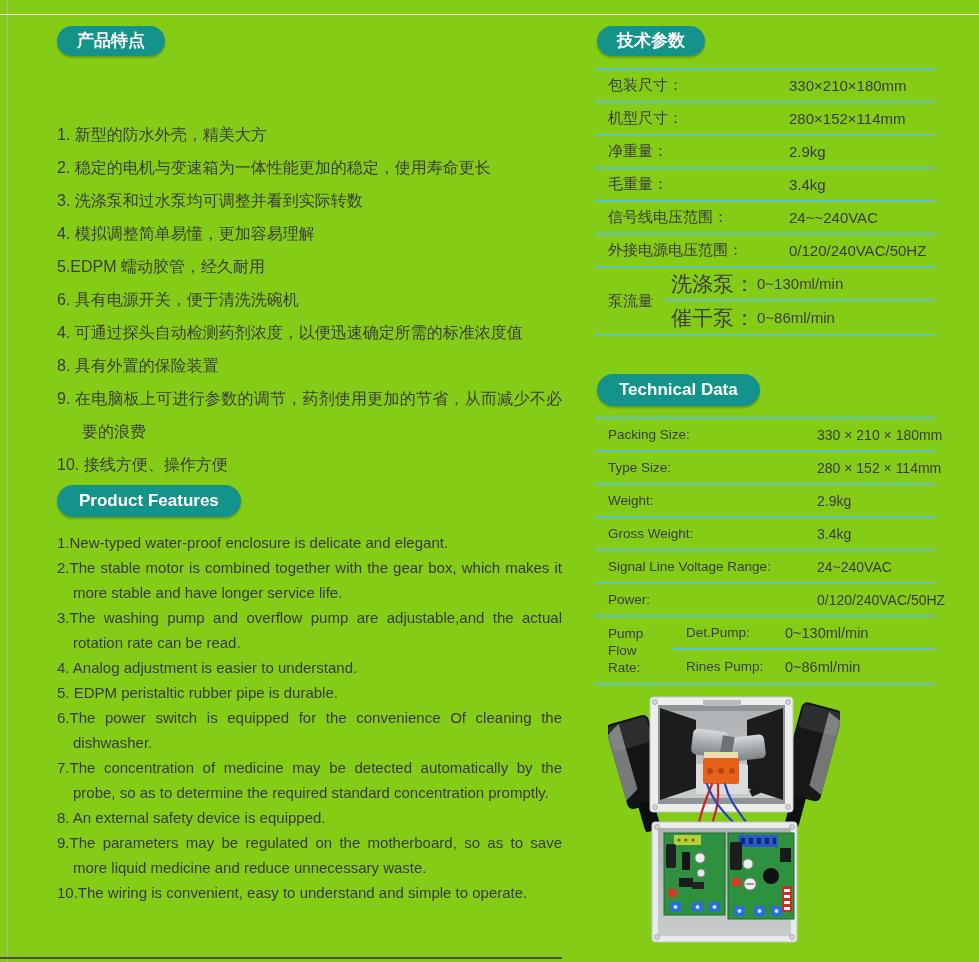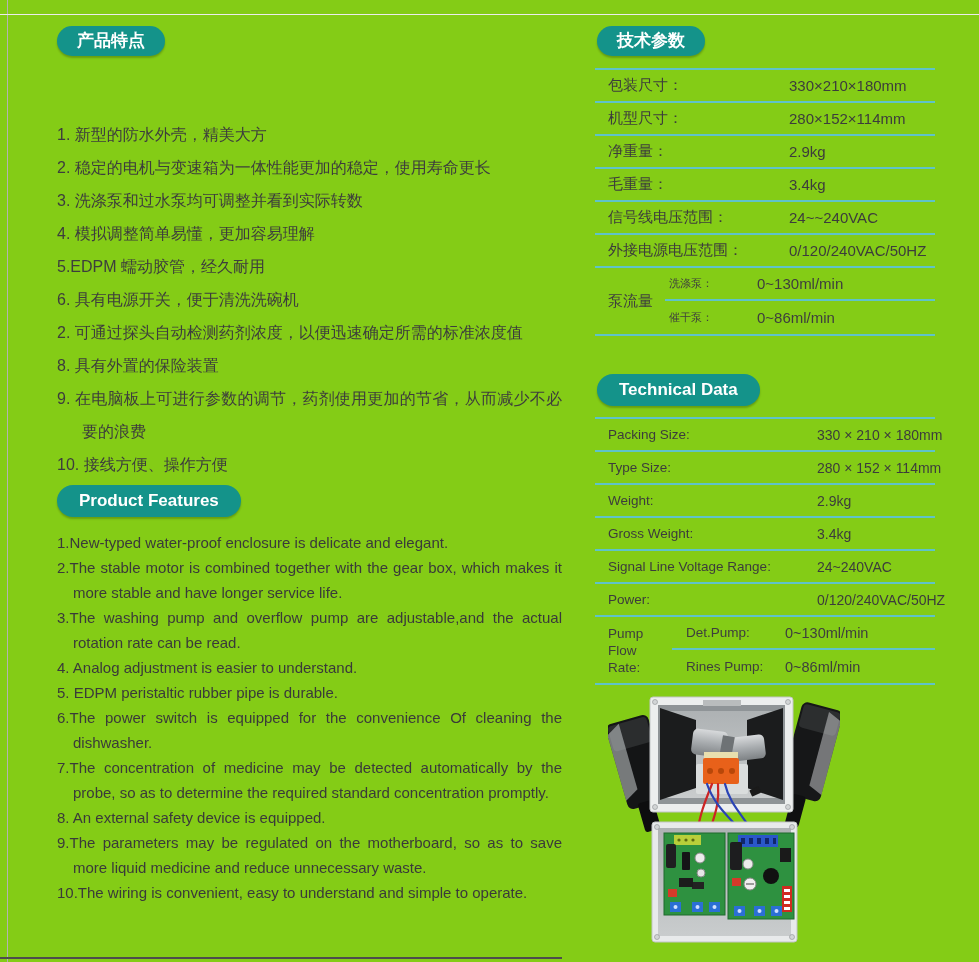--- a/index.html
+++ b/index.html
@@ -44,21 +44,21 @@
   .tbl-en .td-label { flex:0 0 190px; font-size:13.5px; }
   .tbl-en .td-value { font-size:14px; }
 
   .pump-row  { display:flex; border-bottom:2px solid #5fc3c9; }
   .pump-lbl  { display:flex; flex-direction:column; justify-content:center; }
   .tbl-cn .pump-lbl { flex:0 0 70px; padding-left:13px; font-size:15px; }
   .tbl-en .pump-lbl { flex:0 0 77px; padding-left:13px; font-size:13.5px; line-height:17px; }
   .pump-subs { flex:1; }
   .sub-tr { display:flex; align-items:center; height:33px; }
   .sub-tr:first-child { border-bottom:2px solid #5fc3c9; }
-  .tbl-cn .sub-lbl { flex:0 0 92px;  padding-left:4px;  font-size:11px;   white-space:nowrap; }
+  .tbl-cn .sub-lbl { flex:0 0 92px;  padding-left:4px;  font-size:21px;   white-space:nowrap;text-align:center; }
   .tbl-en .sub-lbl { flex:0 0 113px; padding-left:14px; font-size:13.5px; white-space:nowrap; }
   .sub-val { flex:1; font-size:14.5px; white-space:nowrap; }
   .tbl-cn .sub-val { font-size:15px; }
 
   .photo-wrap { position:absolute; top:666px; left:13px; width:232px; height:252px; }
 </style>
 </head>
 <body>
 
 <div id="page">
@@ -70,21 +70,21 @@
   <div class="col-left">
     <div class="pill pill-cn cn-pill">产品特点</div>
 
     <div class="cn-list">
       <div class="cn-item">1. 新型的防水外壳，精美大方</div>
       <div class="cn-item">2. 稳定的电机与变速箱为一体性能更加的稳定，使用寿命更长</div>
       <div class="cn-item">3. 洗涤泵和过水泵均可调整并看到实际转数</div>
       <div class="cn-item">4. 模拟调整简单易懂，更加容易理解</div>
       <div class="cn-item">5.EDPM 蠕动胶管，经久耐用</div>
       <div class="cn-item">6. 具有电源开关，便于清洗洗碗机</div>
-      <div class="cn-item">2. 可通过探头自动检测药剂浓度，以便迅速确定所需的标准浓度值</div>
+      <div class="cn-item">4. 可通过探头自动检测药剂浓度，以便迅速确定所需的标准浓度值</div>
       <div class="cn-item">8. 具有外置的保险装置</div>
       <div class="cn-item">9. 在电脑板上可进行参数的调节，药剂使用更加的节省，从而减少不必要的浪费</div>
       <div class="cn-item">10. 接线方便、操作方便</div>
     </div>
 
     <div class="pill pill-en enf-pill">Product Features</div>
 
     <div class="en-list">
       <div class="en-item">1.New-typed water-proof enclosure is delicate and elegant.</div>
       <div class="en-item">2.The stable motor is combined together with the gear box, which makes it more stable and have longer service life.</div>

